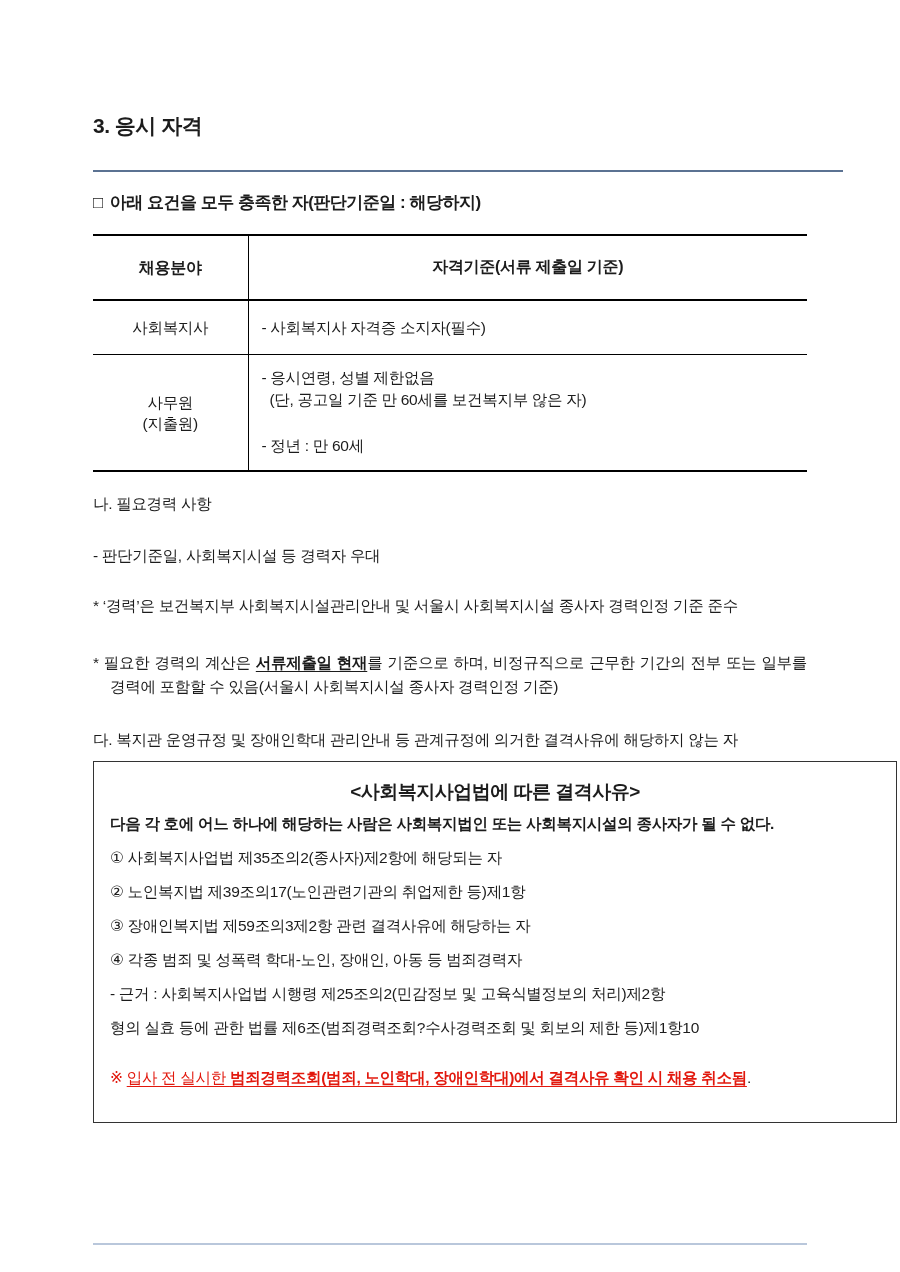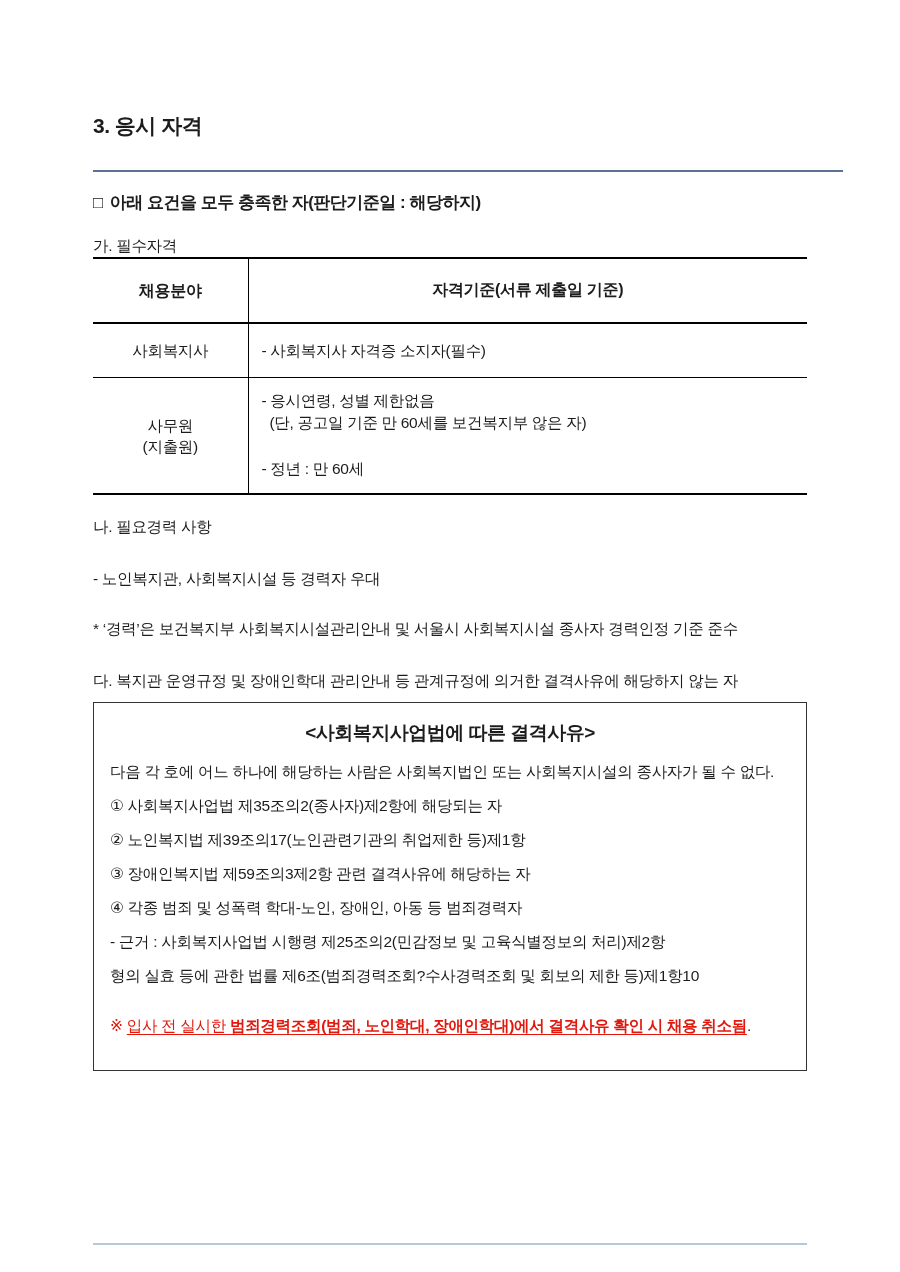--- a/index.html
+++ b/index.html
@@ -44,43 +44,42 @@
   .crit-line.gap{margin-top:24px;}
 
   .para{font-size:15.5px;letter-spacing:-0.3px;line-height:23px;margin:0;}
   .sec-b{margin-top:20px;}
   .pref{margin-top:29px;}
   .note1{margin-top:27px;padding-left:17px;text-indent:-17px;text-align:justify;width:714px;}
   .note2{margin-top:34px;padding-left:17px;text-indent:-17px;text-align:justify;width:714px;line-height:24px;}
   .emph{font-weight:700;text-decoration:underline;text-underline-offset:3px;}
   .sec-c{margin-top:29px;padding-left:37px;text-indent:-37px;text-align:justify;width:714px;line-height:24px;}
 
-  .disq-box{width:714px;border:1.5px solid #333;margin-top:9px;padding:15px 16px 17px 16px;}
+  .disq-box{width:804px;border:1.5px solid #333;margin-top:9px;padding:15px 16px 17px 16px;}
   .disq-title{text-align:center;font-size:19px;font-weight:700;letter-spacing:-0.5px;margin:2px 0 0 0;}
-  .disq-intro{margin-top:15px;text-align:justify;line-height:22px;}
+  .disq-intro{margin-top:8px;text-align:justify;line-height:22px;font-weight:bold;}
   .disq-item{margin-top:12px;line-height:22px;}
   .warning{margin-top:28px;line-height:22px;color:var(--warn);font-size:15.5px;letter-spacing:-0.3px;}
   .warning .u{text-decoration:underline;text-underline-offset:3px;}
   .warning .b{font-weight:700;}
   .warning .period{color:var(--ink);text-decoration:none;}
 
   .bottom-rule{position:absolute;left:93px;width:714px;top:1243px;border:none;border-top:2px solid var(--rule-bottom);margin:0;}
 </style>
 </head>
 <body>
 
 <div class="page">
 
   <h1 class="doc-title">3. 응시 자격</h1>
 
   <hr class="top-rule">
 
   <p class="req-heading"><span class="box-marker">□</span><span>아래 요건을 모두 충족한 자(판단기준일 : 해당하지)</span></p>
 
-  <p class="sub-label para">가. 필수자격</p>
 
   <table class="qual">
     <colgroup>
         <col class="c1">
         <col class="c2">
       </colgroup>
     <thead>
       <tr>
         <th class="field-cell">채용분야</th>
         <th>자격기준(서류 제출일 기준)</th>
@@ -104,24 +103,25 @@
           <div class="crit-line">- 응시연령, 성별 제한없음</div>
           <div class="crit-line cont">(단, 공고일 기준 만 60세를 보건복지부 않은 자)</div>
           <div class="crit-line gap">- 정년 : 만 60세</div>
         </td>
       </tr>
     </tbody>
   </table>
 
   <p class="para sec-b">나. 필요경력 사항</p>
 
-  <p class="para pref">- 노인복지관, 사회복지시설 등 경력자 우대</p>
+  <p class="para pref">- 판단기준일, 사회복지시설 등 경력자 우대</p>
 
   <p class="para note1">* ‘경력’은 보건복지부 사회복지시설관리안내 및 서울시 사회복지시설 종사자 경력인정 기준 준수</p>
 
+  <p class="para note2"><span>* 필요한 경력의 계산은 </span><span class="emph">서류제출일 현재</span><span>를 기준으로 하며, 비정규직으로 근무한 기간의 전부 또는 일부를 경력에 포함할 수 있음(서울시 사회복지시설 종사자 경력인정 기준)</span></p>
 
   <p class="para sec-c">다. 복지관 운영규정 및 장애인학대 관리안내 등 관계규정에 의거한 결격사유에 해당하지 않는 자</p>
 
   <div class="disq-box">
     <p class="disq-title">&lt;사회복지사업법에 따른 결격사유&gt;</p>
     <p class="para disq-intro">다음 각 호에 어느 하나에 해당하는 사람은 사회복지법인 또는 사회복지시설의 종사자가 될 수 없다.</p>
     <p class="para disq-item">① 사회복지사업법 제35조의2(종사자)제2항에 해당되는 자</p>
     <p class="para disq-item">② 노인복지법 제39조의17(노인관련기관의 취업제한 등)제1항</p>
     <p class="para disq-item">③ 장애인복지법 제59조의3제2항 관련 결격사유에 해당하는 자</p>
     <p class="para disq-item">④ 각종 범죄 및 성폭력 학대-노인, 장애인, 아동 등 범죄경력자</p>

